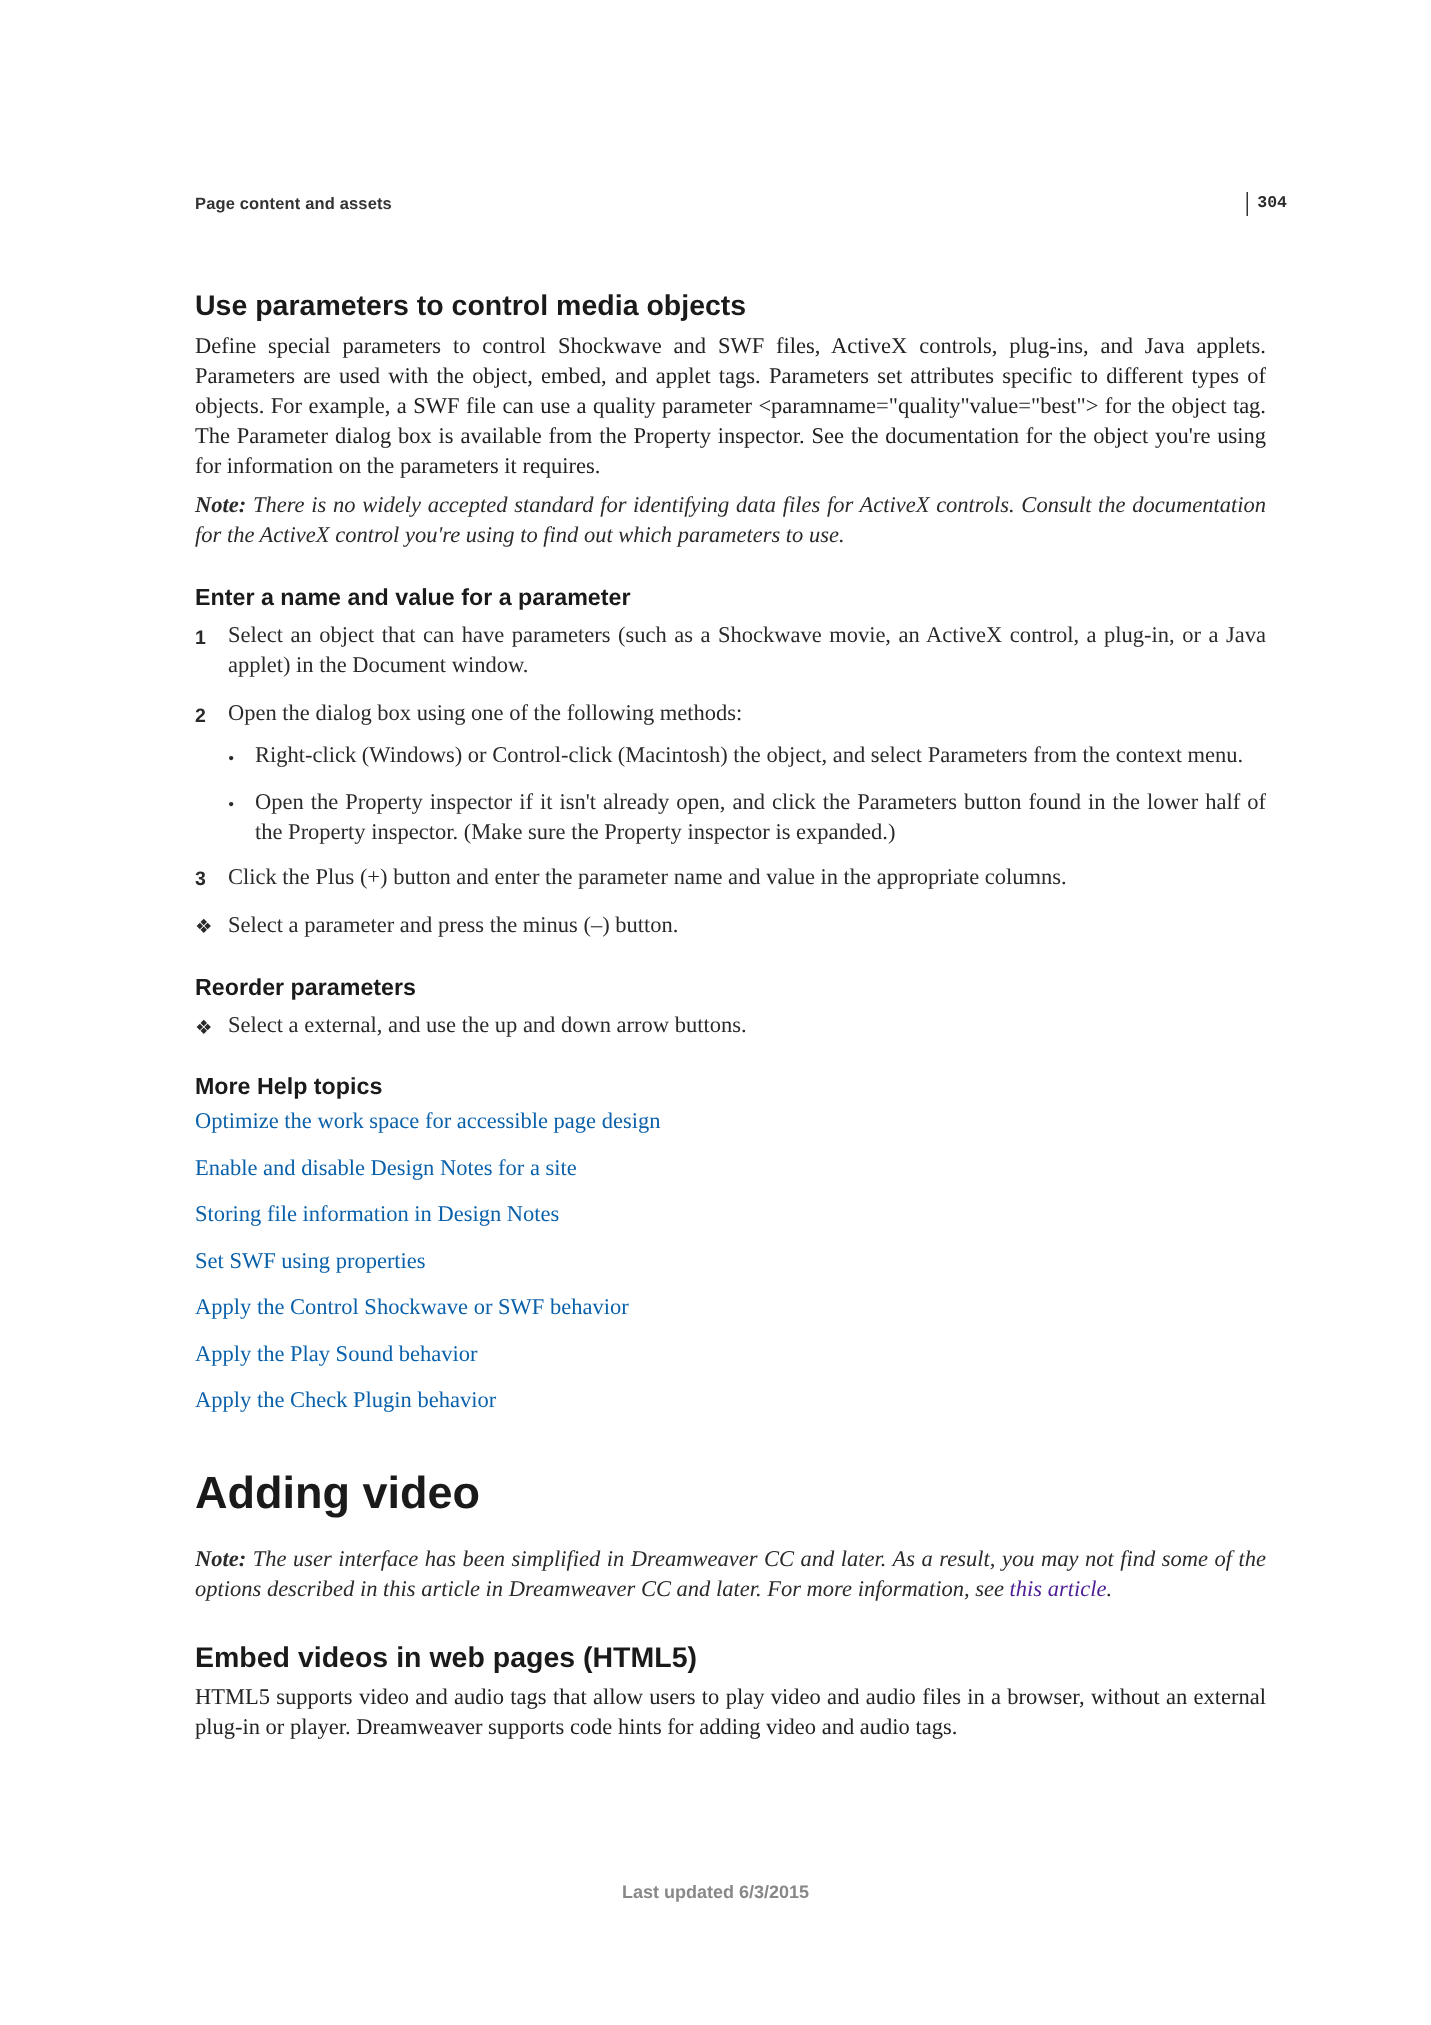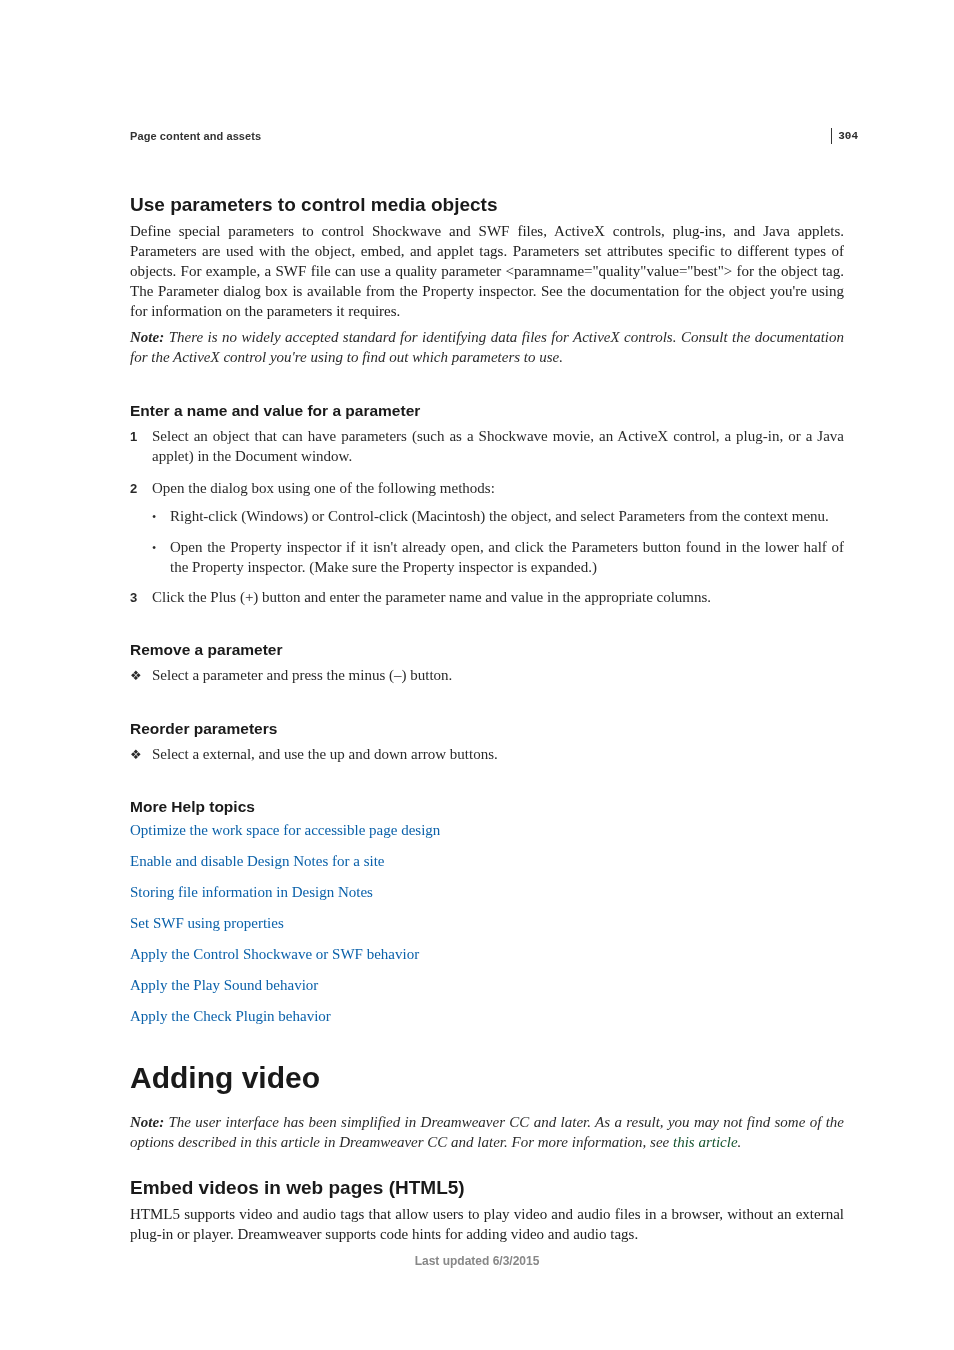--- a/index.html
+++ b/index.html
@@ -55,21 +55,21 @@
     font-style: italic;
     text-align: justify;
   }
   p.note .label {
     font-weight: 700;
   }
   h3.sub {
     font-family: "Myriad Pro", "Helvetica Neue", Arial, sans-serif;
     font-weight: 700;
     font-size: 15.5px;
-    margin: 34px 0 6px 0;
+    margin: 22px 0 6px 0;
     color: #1a1a1a;
   }
   .ol {
     margin: 0;
     padding: 0;
   }
   .ol-item {
     display: flex;
     margin: 0 0 12px 0;
     font-size: 15px;
@@ -120,21 +120,21 @@
     margin: 0 0 14px 0;
   }
   h1.chapter {
     font-family: "Myriad Pro", "Helvetica Neue", Arial, sans-serif;
     font-weight: 700;
     font-size: 30px;
     margin: 36px 0 18px 0;
     color: #1a1a1a;
   }
   .inline-link {
-    color: #14532d;
+    color: #4c1d95;
     text-decoration: none;
   }
   .footer {
     position: absolute;
     bottom: 82px;
     left: 0;
     width: 100%;
     text-align: center;
     font-family: "Myriad Pro", "Helvetica Neue", Arial, sans-serif;
     font-size: 12px;
@@ -183,21 +183,20 @@
         <div class="b-text">Open the Property inspector if it isn't already open, and click the Parameters button found in the lower half of the Property inspector. (Make sure the Property inspector is expanded.)</div>
       </div>
     </div>
 
     <div class="ol-item">
       <div class="ol-num">3</div>
       <div class="ol-text">Click the Plus (+) button and enter the parameter name and value in the appropriate columns.</div>
     </div>
   </div>
 
-  <h3 class="sub">Remove a parameter</h3>
   <div class="diamond-line">
     <div class="d-mark">❖</div>
     <div>Select a parameter and press the minus (–) button.</div>
   </div>
 
   <h3 class="sub">Reorder parameters</h3>
   <div class="diamond-line">
     <div class="d-mark">❖</div>
     <div>Select a external, and use the up and down arrow buttons.</div>
   </div>

